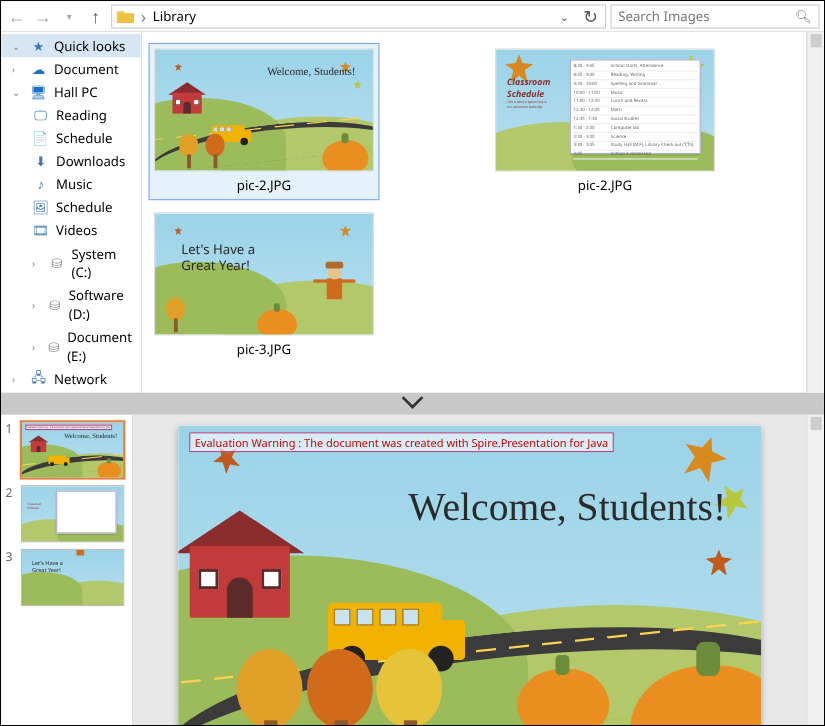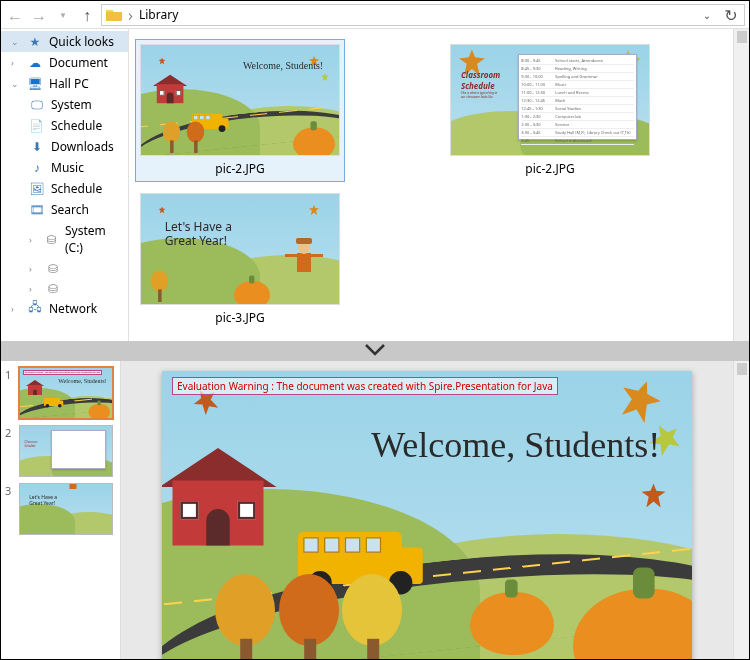--- a/index.html
+++ b/index.html
@@ -120,20 +120,24 @@
             <path fill="#f0c040" d="M0 2h6l2 2h8v9H0z"></path>
             <path fill="#f4d06a" d="M0 2h6l2 2H0z"></path>
           </svg>
       </span>
       <span style="color:#888;">›</span>
       <span style="font-size:12px;">Library</span>
       <span style="flex:1"></span>
       <span class="dropbtn" style="font-size:10px;">⌄</span>
       <span class="refbtn">↻</span>
     </div>
+    <div class="searchbox">
+      <span>Search Images</span>
+      <span style="font-size:12px;">🔍︎</span>
+    </div>
   </div>
 
   <div class="explorer-body">
     <div class="nav">
       <div class="nav-item quick">
         <span class="twisty">⌄</span>
         <span class="nicon" style="color:#3b78b5;">★</span>
         <span>Quick looks</span>
       </div>
       <div class="nav-item">
@@ -141,54 +145,56 @@
         <span class="nicon" style="color:#1a73c9;">☁</span>
         <span>Document</span>
       </div>
       <div class="nav-item">
         <span class="twisty">⌄</span>
         <span class="nicon" style="color:#1a73c9;">🖥</span>
         <span>Hall PC</span>
       </div>
       <div class="nav-item indent">
           <span class="nicon" style="color:#3b78b5;">🖵</span>
-          <span>System</span>
+          <span>Reading</span>
         </div>
       <div class="nav-item indent">
           <span class="nicon" style="color:#3b78b5;">📄</span>
           <span>Schedule</span>
         </div>
       <div class="nav-item indent">
           <span class="nicon" style="color:#3b78b5;">⬇</span>
           <span>Downloads</span>
         </div>
       <div class="nav-item indent">
           <span class="nicon" style="color:#3b78b5;">♪</span>
           <span>Music</span>
         </div>
       <div class="nav-item indent">
           <span class="nicon" style="color:#3b78b5;">🖼</span>
           <span>Schedule</span>
         </div>
       <div class="nav-item indent">
           <span class="nicon" style="color:#3b78b5;">🎞</span>
-          <span>Search</span>
+          <span>Videos</span>
         </div>
       <div class="nav-item indent">
           <span class="twisty">›</span>
           <span class="nicon" style="color:#888;">⛁</span>
           <span>System (C:)</span>
         </div>
       <div class="nav-item indent">
           <span class="twisty">›</span>
           <span class="nicon" style="color:#888;">⛁</span>
+          <span>Software (D:)</span>
         </div>
       <div class="nav-item indent">
           <span class="twisty">›</span>
           <span class="nicon" style="color:#888;">⛁</span>
+          <span>Document (E:)</span>
         </div>
       <div class="nav-item">
           <span class="twisty">›</span>
           <span class="nicon" style="color:#3b78b5;">🖧</span>
           <span>Network</span>
         </div>
     </div>
 
     <div class="thumbs">
 

